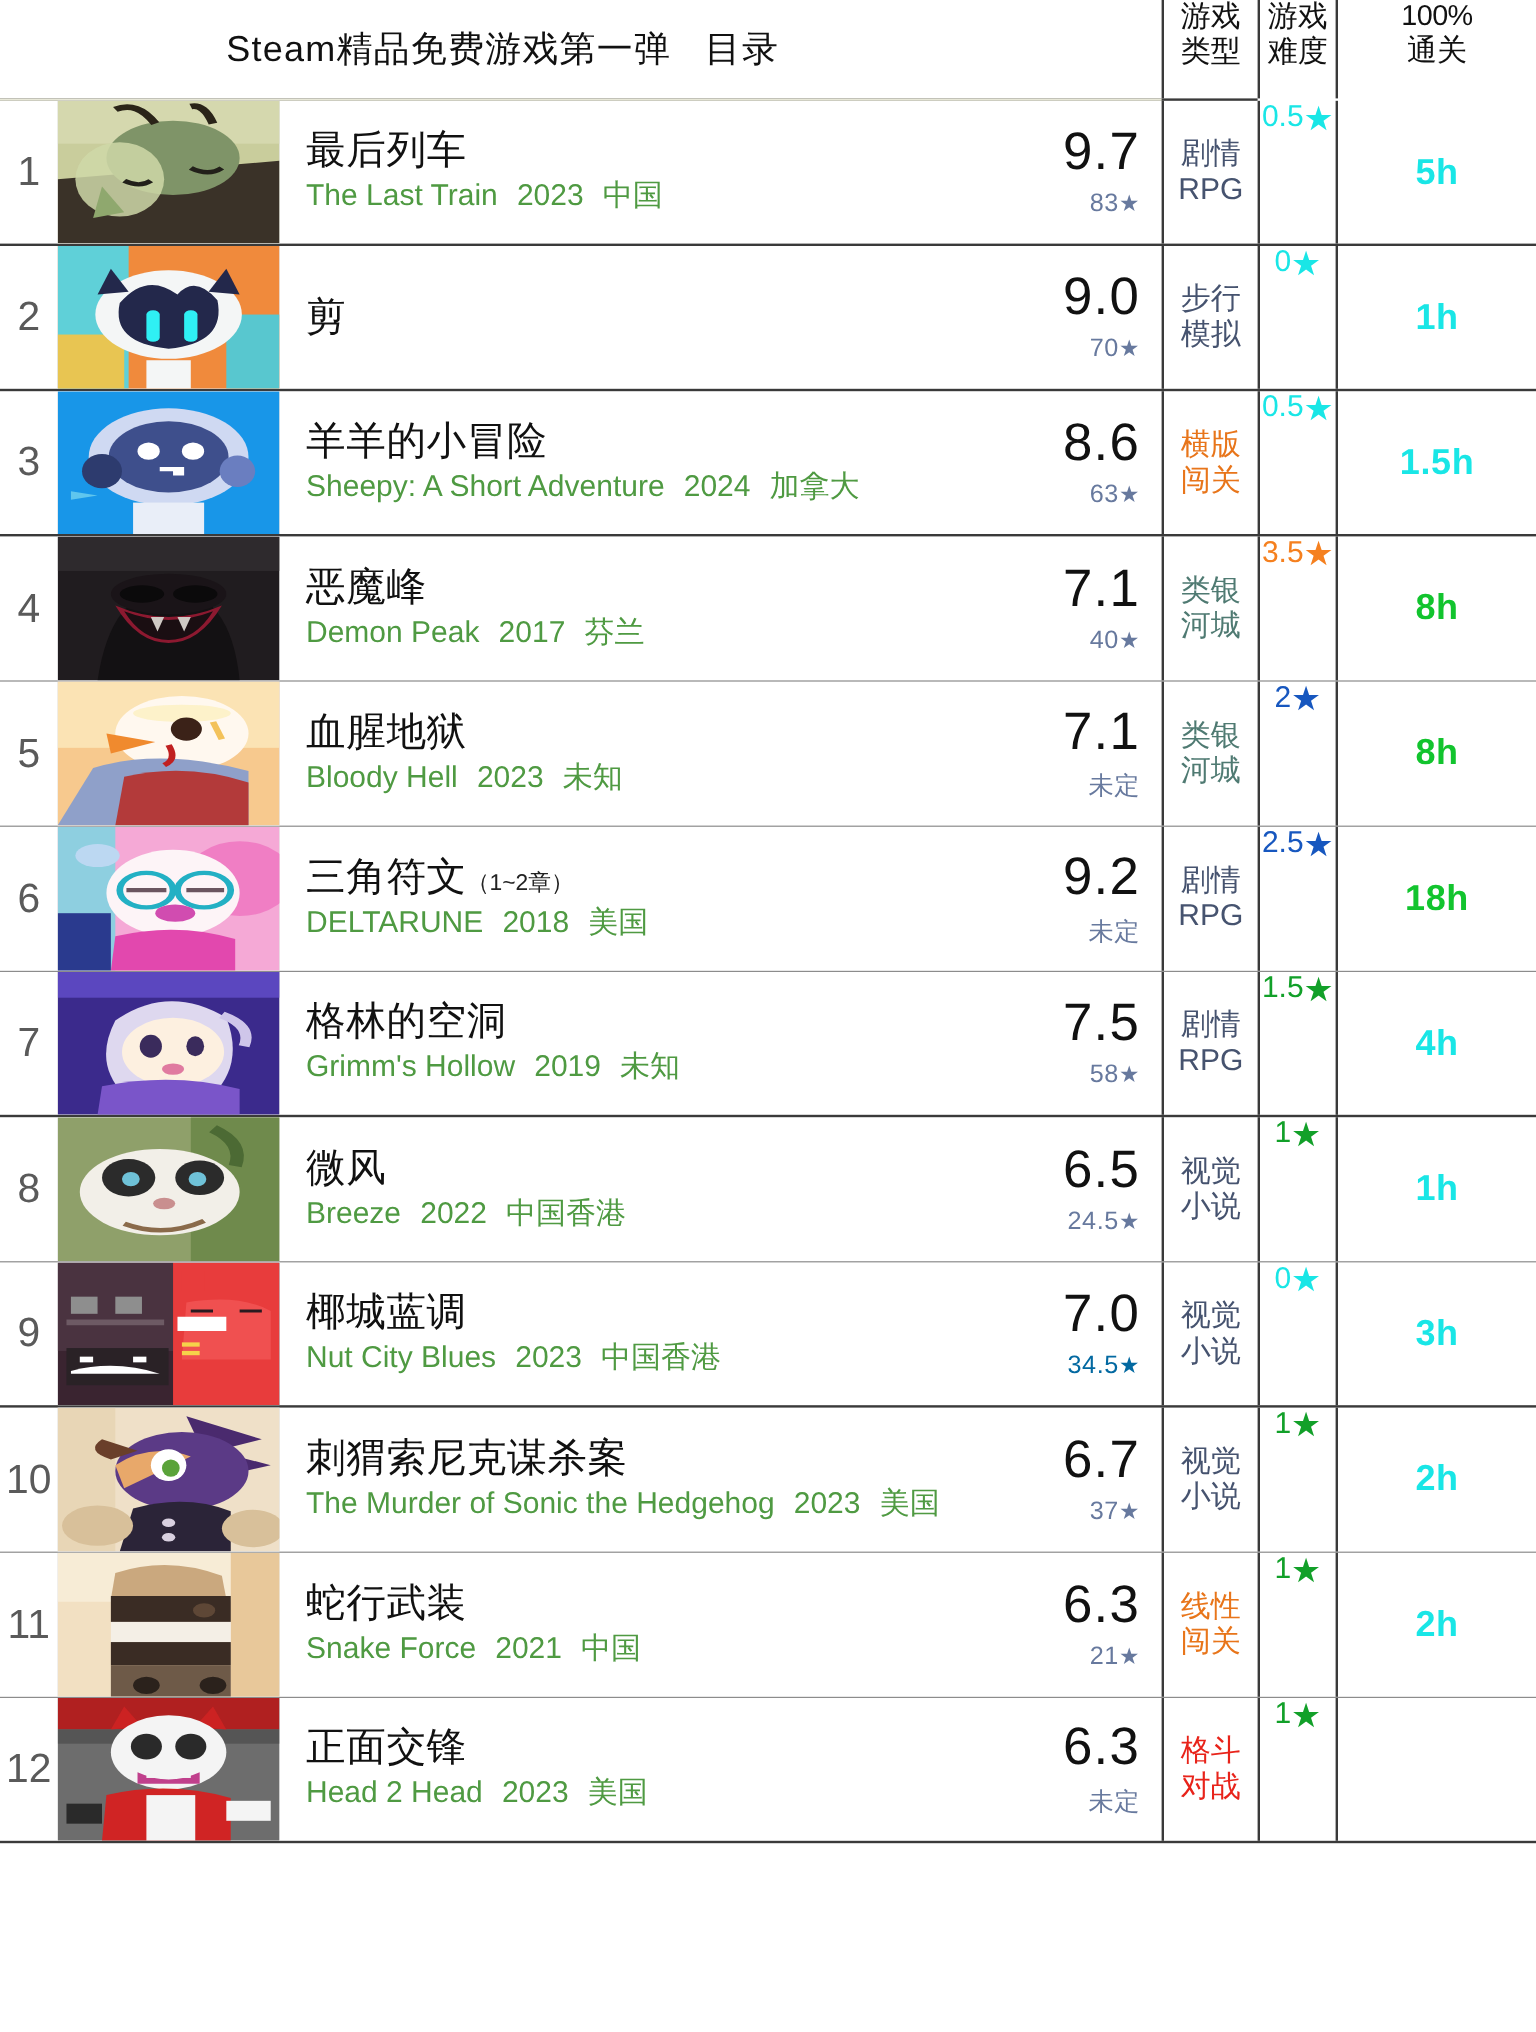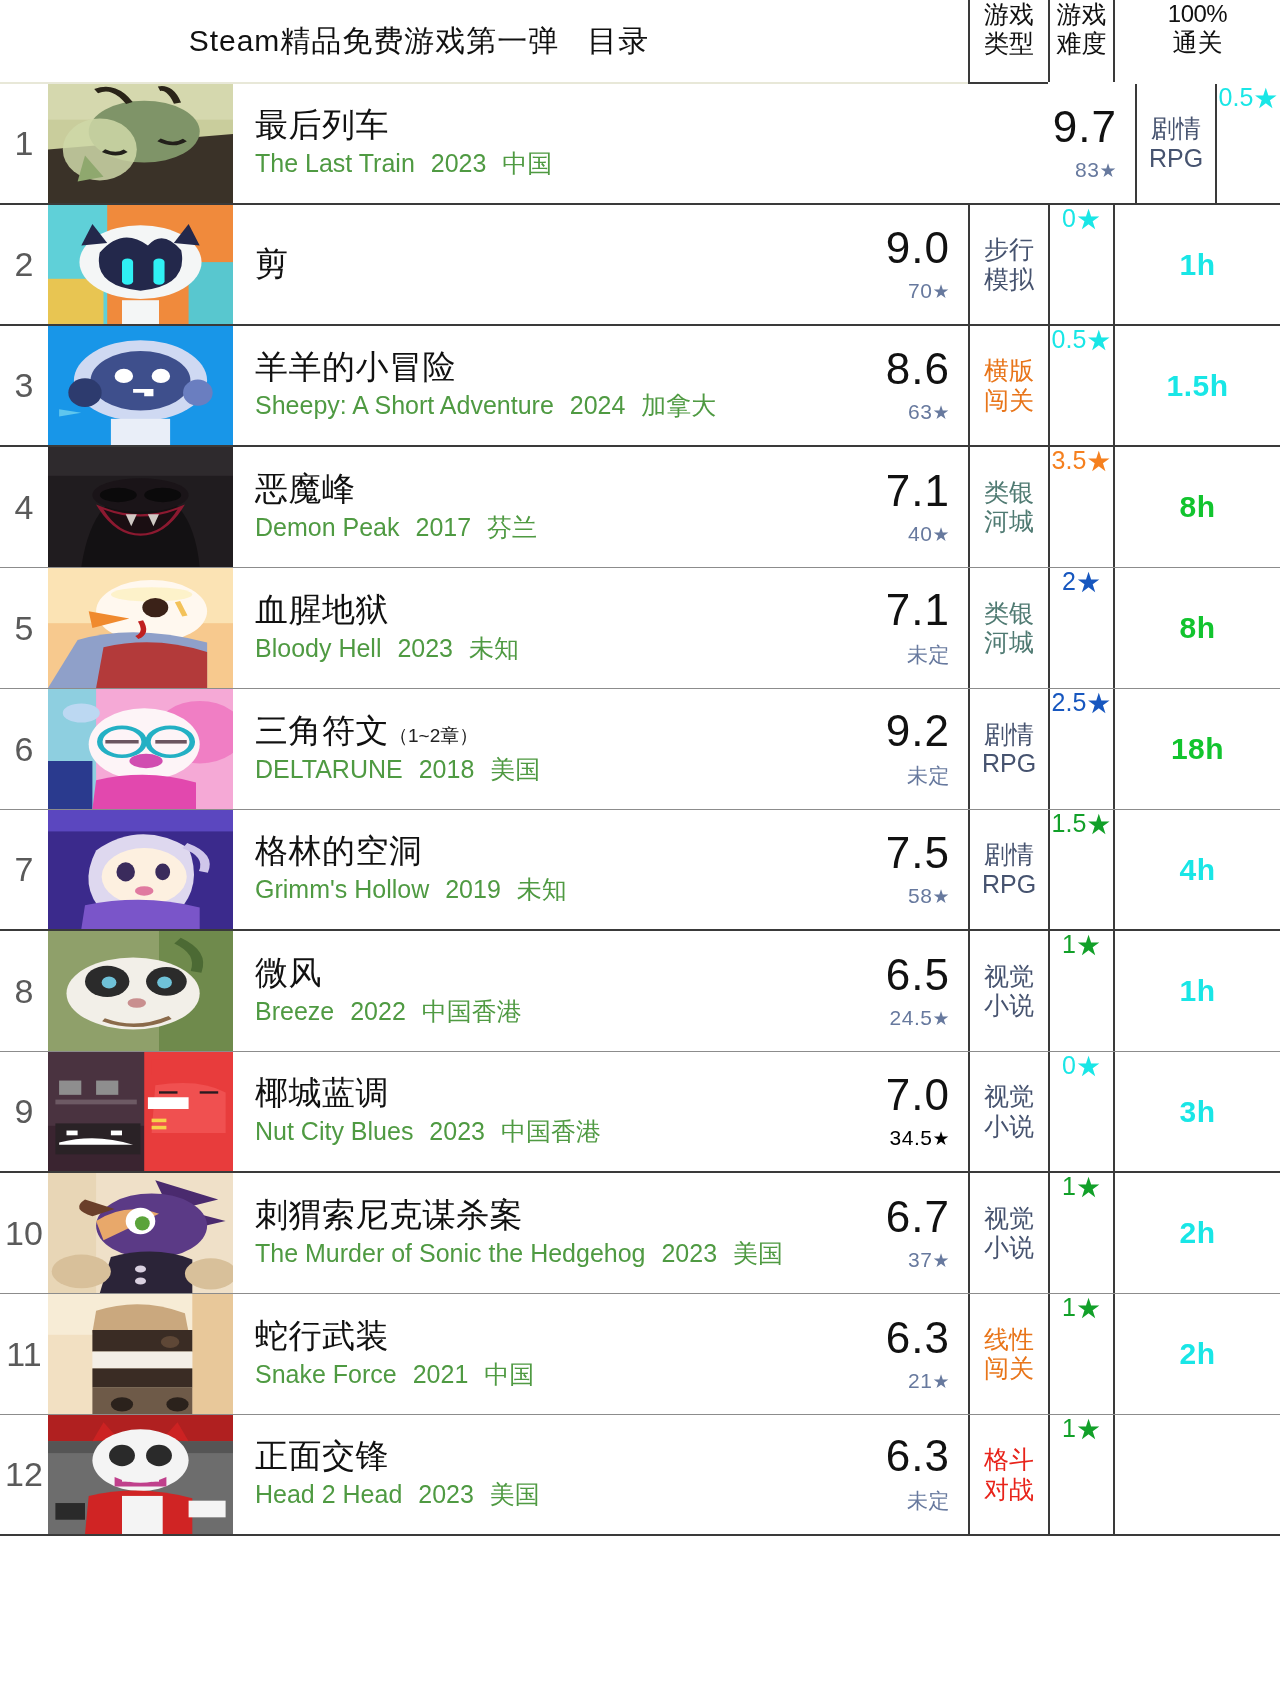--- a/index.html
+++ b/index.html
@@ -152,20 +152,21 @@
       <div class="sc-sub" style="color:#67799e">83<span class="st">★</span></div>
     </div>
     <div class="c-type" style="color:#46536f">
       <span>剧情</span>
       <span>RPG</span>
     </div>
     <div class="c-diff">
       <span class="dn" style="color:#19e6e6">0.5</span>
       <span class="ds" style="color:#19e6e6">★</span>
     </div>
+    <div class="c-clear" style="color:#19e6e6">5h</div>
   </div>
       <div class="row">
     <div class="c-rank">2</div>
     <div class="c-thumb">
       <div class="art">
             <svg viewBox="0 0 100 100" preserveAspectRatio="none">
       <rect width="100" height="100" fill="#f08a3c"></rect>
       <rect x="0" y="0" width="32" height="100" fill="#5fd0d8"></rect>
       <rect x="0" y="62" width="30" height="38" fill="#e8c552"></rect>
       <rect x="76" y="48" width="24" height="52" fill="#58c7cf"></rect>
@@ -438,21 +439,21 @@
       <rect x="56" y="62" width="8" height="3" fill="#f6d24a"></rect>
             </svg>
           </div>
     </div>
     <div class="c-info">
       <div class="t-cn">椰城蓝调</div>
       <div class="t-en">Nut City Blues<span class="gap"></span> 2023<span class="gap"></span> 中国香港</div>
     </div>
     <div class="c-score">
       <div class="sc-num">7.0</div>
-      <div class="sc-sub" style="color:#000000">34.5<span class="st">★</span></div>
+      <div class="sc-sub" style="color:#0369a1">34.5<span class="st">★</span></div>
     </div>
     <div class="c-type" style="color:#46536f">
       <span>视觉</span>
       <span>小说</span>
     </div>
     <div class="c-diff">
       <span class="dn" style="color:#19e6e6">0</span>
       <span class="ds" style="color:#19e6e6">★</span>
     </div>
     <div class="c-clear" style="color:#19e6e6">3h</div>

